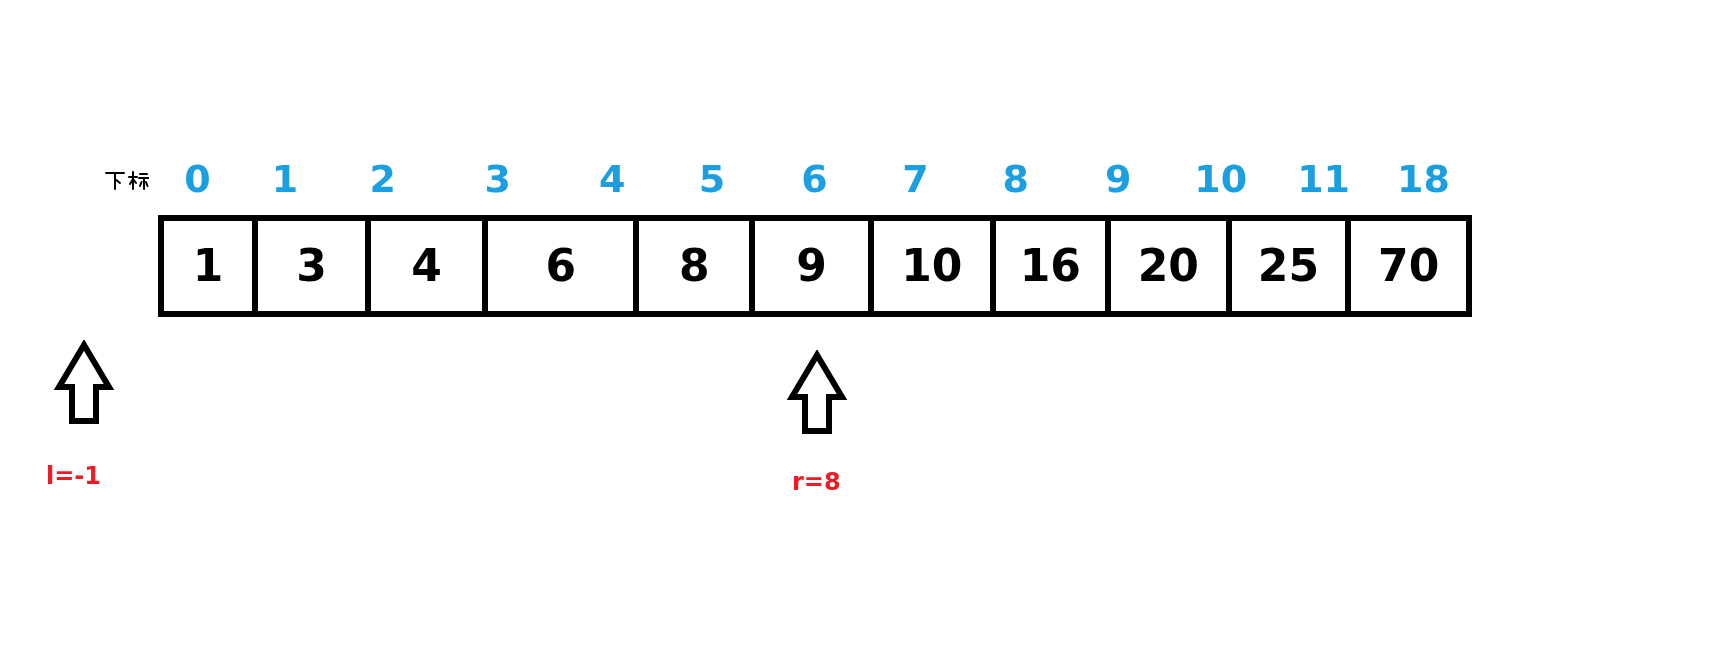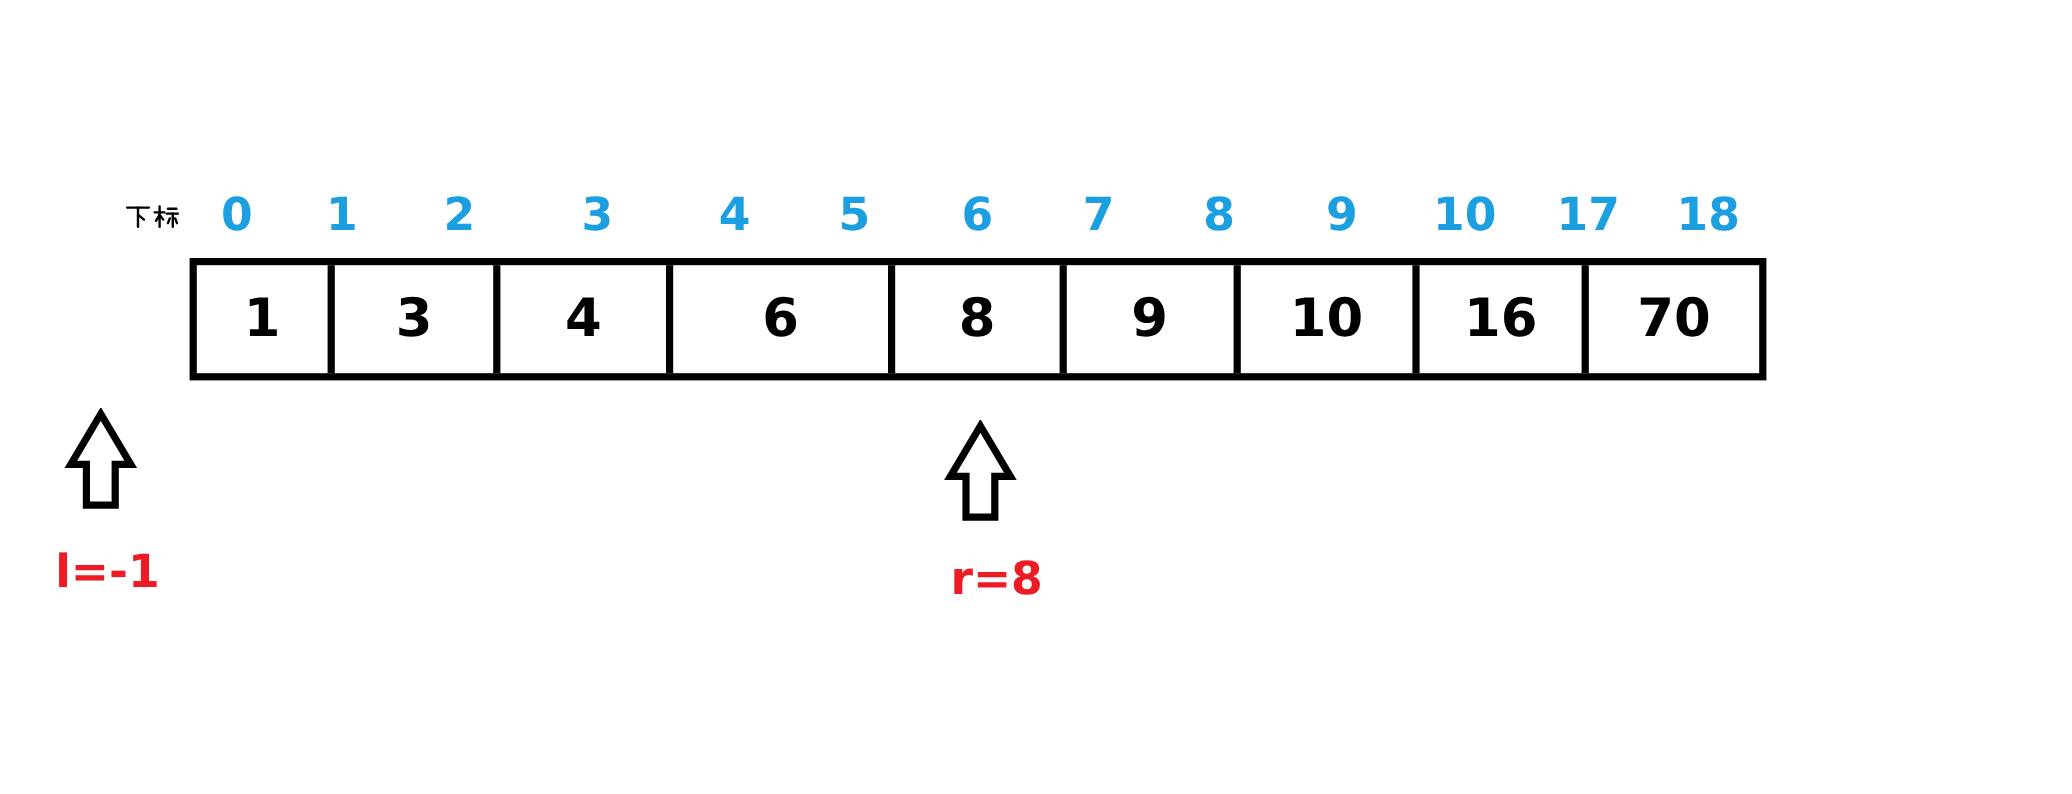--- a/index.html
+++ b/index.html
@@ -38,21 +38,21 @@
     color:var(--ink,#000);
     font-size:44px;font-weight:bold;line-height:90px;
   }
   
   .up-arrow{position:absolute;width:62px;height:86px;}
   .up-arrow.left{left:53px;top:340px;}
   .up-arrow.right{left:786px;top:350px;}
   
   .ptr-label{
     position:absolute;color:var(--red,#ED1C24);
-    font-size:38px;font-weight:bold;line-height:40px;white-space:nowrap;
+    font-size:24px;font-weight:bold;line-height:40px;white-space:nowrap;
   }
   .ptr-label.l{left:46px;top:456px;}
   .ptr-label.r{left:792px;top:462px;}
 </style>
 </head>
 <body>
 
 <div class="canvas" style="--blue: #1B9FE1; --red: #ED1C24; --ink: #000000; --bg: #FFFFFF;">
 
   <div class="idx-caption">
@@ -81,21 +81,21 @@
       <div class="idx-slot" style="flex-grow: 96; flex-basis: 0px;">1</div>
       <div class="idx-slot" style="flex-grow: 100; flex-basis: 0px;">2</div>
       <div class="idx-slot" style="flex-grow: 130; flex-basis: 0px;">3</div>
       <div class="idx-slot" style="flex-grow: 99; flex-basis: 0px;">4</div>
       <div class="idx-slot" style="flex-grow: 101; flex-basis: 0px;">5</div>
       <div class="idx-slot" style="flex-grow: 104; flex-basis: 0px;">6</div>
       <div class="idx-slot" style="flex-grow: 98; flex-basis: 0px;">7</div>
       <div class="idx-slot" style="flex-grow: 103; flex-basis: 0px;">8</div>
       <div class="idx-slot" style="flex-grow: 102; flex-basis: 0px;">9</div>
       <div class="idx-slot" style="flex-grow: 103; flex-basis: 0px;">10</div>
-      <div class="idx-slot" style="flex-grow: 103; flex-basis: 0px;">17</div>
+      <div class="idx-slot" style="flex-grow: 103; flex-basis: 0px;">11</div>
       <div class="idx-slot" style="flex-grow: 97; flex-basis: 0px;">18</div>
     </div>
 
   <div class="array-box">
     <div class="array-cells">
         <div class="cell first" style="flex-grow: 79; flex-basis: 0px;">
           <span>1</span>
         </div>
         <div class="cell" style="flex-grow: 96; flex-basis: 0px;">
           <span>3</span>
@@ -112,20 +112,26 @@
         <div class="cell" style="flex-grow: 101; flex-basis: 0px;">
           <span>9</span>
         </div>
         <div class="cell" style="flex-grow: 104; flex-basis: 0px;">
           <span>10</span>
         </div>
         <div class="cell" style="flex-grow: 98; flex-basis: 0px;">
           <span>16</span>
         </div>
         <div class="cell" style="flex-grow: 103; flex-basis: 0px;">
+          <span>20</span>
+        </div>
+        <div class="cell" style="flex-grow: 102; flex-basis: 0px;">
+          <span>25</span>
+        </div>
+        <div class="cell" style="flex-grow: 103; flex-basis: 0px;">
           <span>70</span>
         </div>
       </div>
   </div>
 
   <svg class="up-arrow left" viewBox="0 0 62 86">
     <polygon points="31,5 56,47 43,47 43,81 19,81 19,47 6,47" fill="#ffffff" stroke="#000000" stroke-width="6" stroke-linejoin="miter" stroke-miterlimit="10"></polygon>
   </svg>
 
   <svg class="up-arrow right" viewBox="0 0 62 86">

